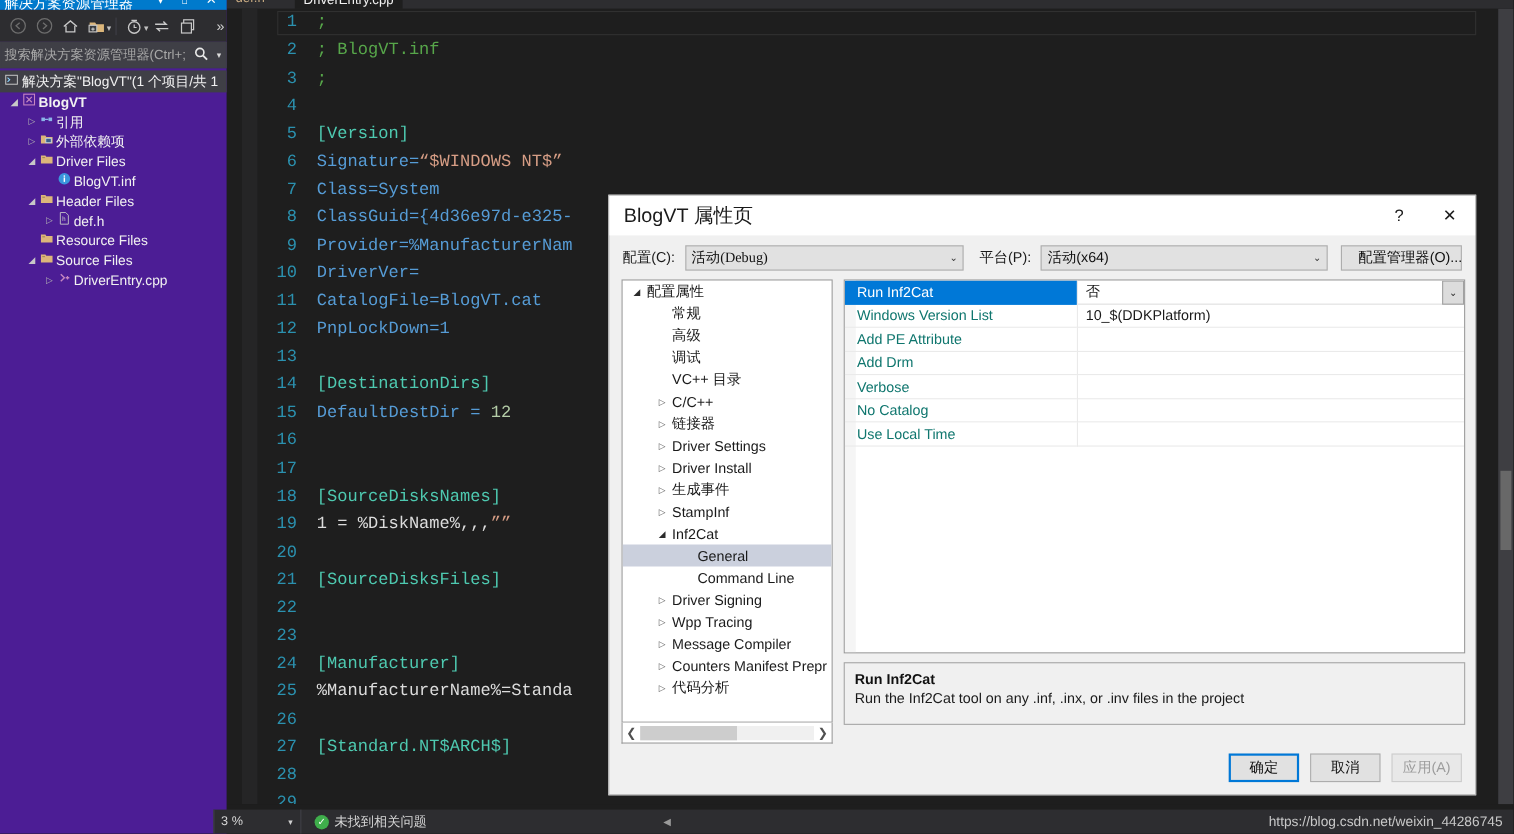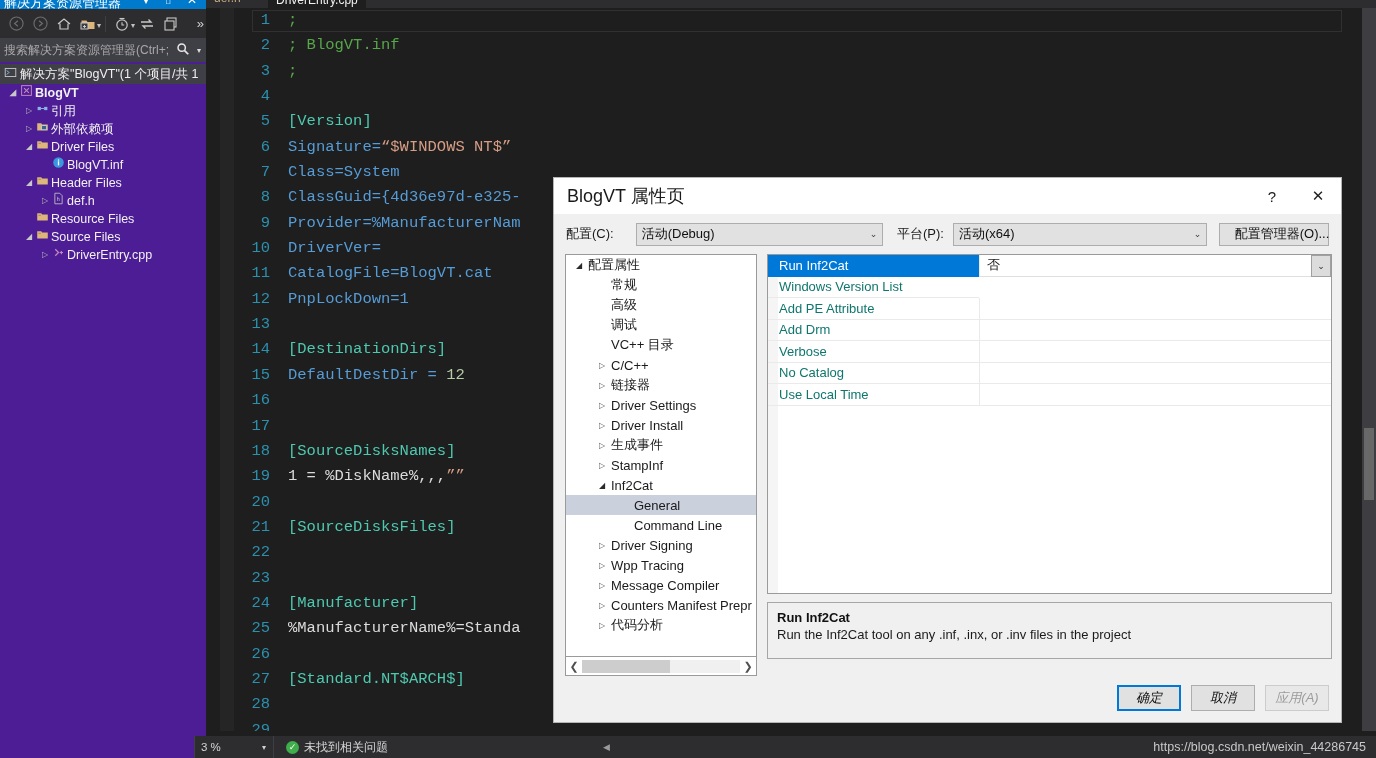--- a/index.html
+++ b/index.html
@@ -241,21 +241,21 @@
   .pdesc .dt { font-size:13px; font-weight:bold; color:#111; margin-bottom:2px; }
   .pdesc .dd { font-size:13px; color:#1a1a1a; }
 
   
   .dlg-footer {
     position:absolute; left:0; bottom:0; width:789px; height:48px;
     display:flex; align-items:center; justify-content:flex-end; padding-right:14px; gap:10px;
   }
   .fbtn {
     width:64px; height:26px; background:#e1e1e1; border:1px solid #adadad;
-    font-size:13px; color:#0d0d0d; display:flex; align-items:center; justify-content:center;font-style:italic;
+    font-size:13px; color:#0d0d0d; display:flex; align-items:center; justify-content:center;
   }
   .fbtn.primary { border:2px solid #0078d7; background:#e1e1e1; }
   .fbtn.disabled { color:#9c9c9c; border:1px solid #cccccc; background:#e8e8e8; }
 </style>
 </head>
 <body>
 
 <div id="root">
 
   <div class="editor-area">
@@ -495,21 +495,21 @@
     <div class="dlg-title">
       <div class="t">BlogVT 属性页</div>
       <div class="btns">
         <div class="tb">?</div>
         <div class="tb">✕</div>
       </div>
     </div>
 
     <div class="dlg-top">
       <span class="lbl">配置(C):</span>
-      <div class="combo" style="width:260px; margin-left:22px;">
+      <div class="combo" style="width:260px; margin-left:9px;font-family:Liberation Serif, serif;">
         <span class="cv">活动(Debug)</span>
         <span class="ca">⌄</span>
       </div>
       <span class="lbl" style="margin-left:14px;">平台(P):</span>
       <div class="combo" style="width:267px; margin-left:9px;">
         <span class="cv">活动(x64)</span>
         <span class="ca">⌄</span>
       </div>
       <div class="btn" style="width:110px; margin-left:12px;padding-left:24px;">配置管理器(O)...</div>
     </div>
@@ -623,20 +623,21 @@
       <div class="pgrid">
         <div class="pg-stripe"></div>
         <div id="pgrid-rows" style="position:relative;">
             <div class="pg-row sel">
               <div class="pg-name">Run Inf2Cat</div>
               <div class="pg-val">否</div>
               <div class="pg-dd">⌄</div>
             </div>
             <div class="pg-row">
               <div class="pg-name">Windows Version List</div>
+              <div class="pg-val">10_$(DDKPlatform)</div>
             </div>
             <div class="pg-row">
               <div class="pg-name">Add PE Attribute</div>
               <div class="pg-val"></div>
             </div>
             <div class="pg-row">
               <div class="pg-name">Add Drm</div>
               <div class="pg-val"></div>
             </div>
             <div class="pg-row">

